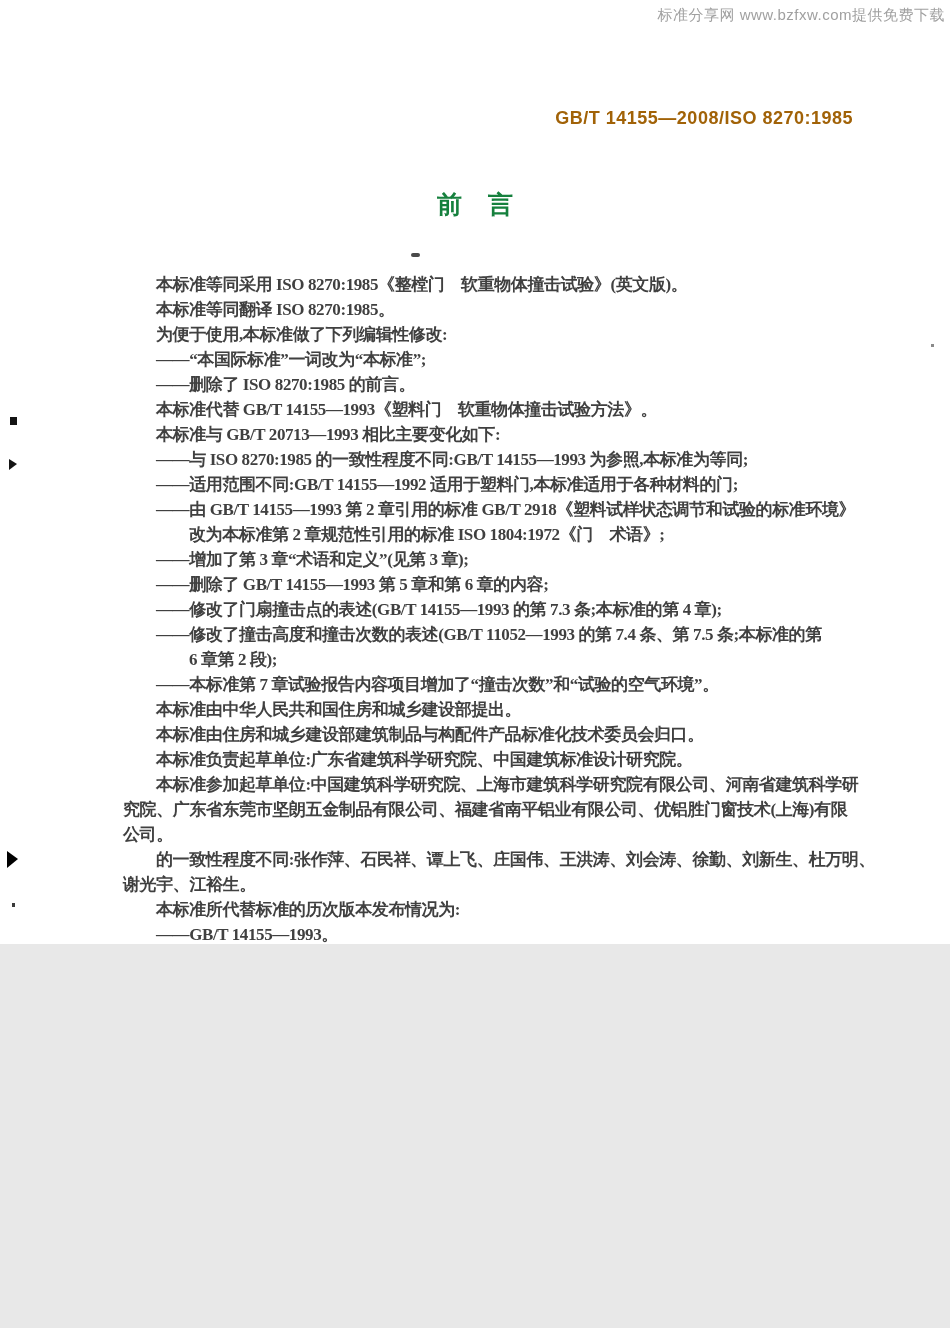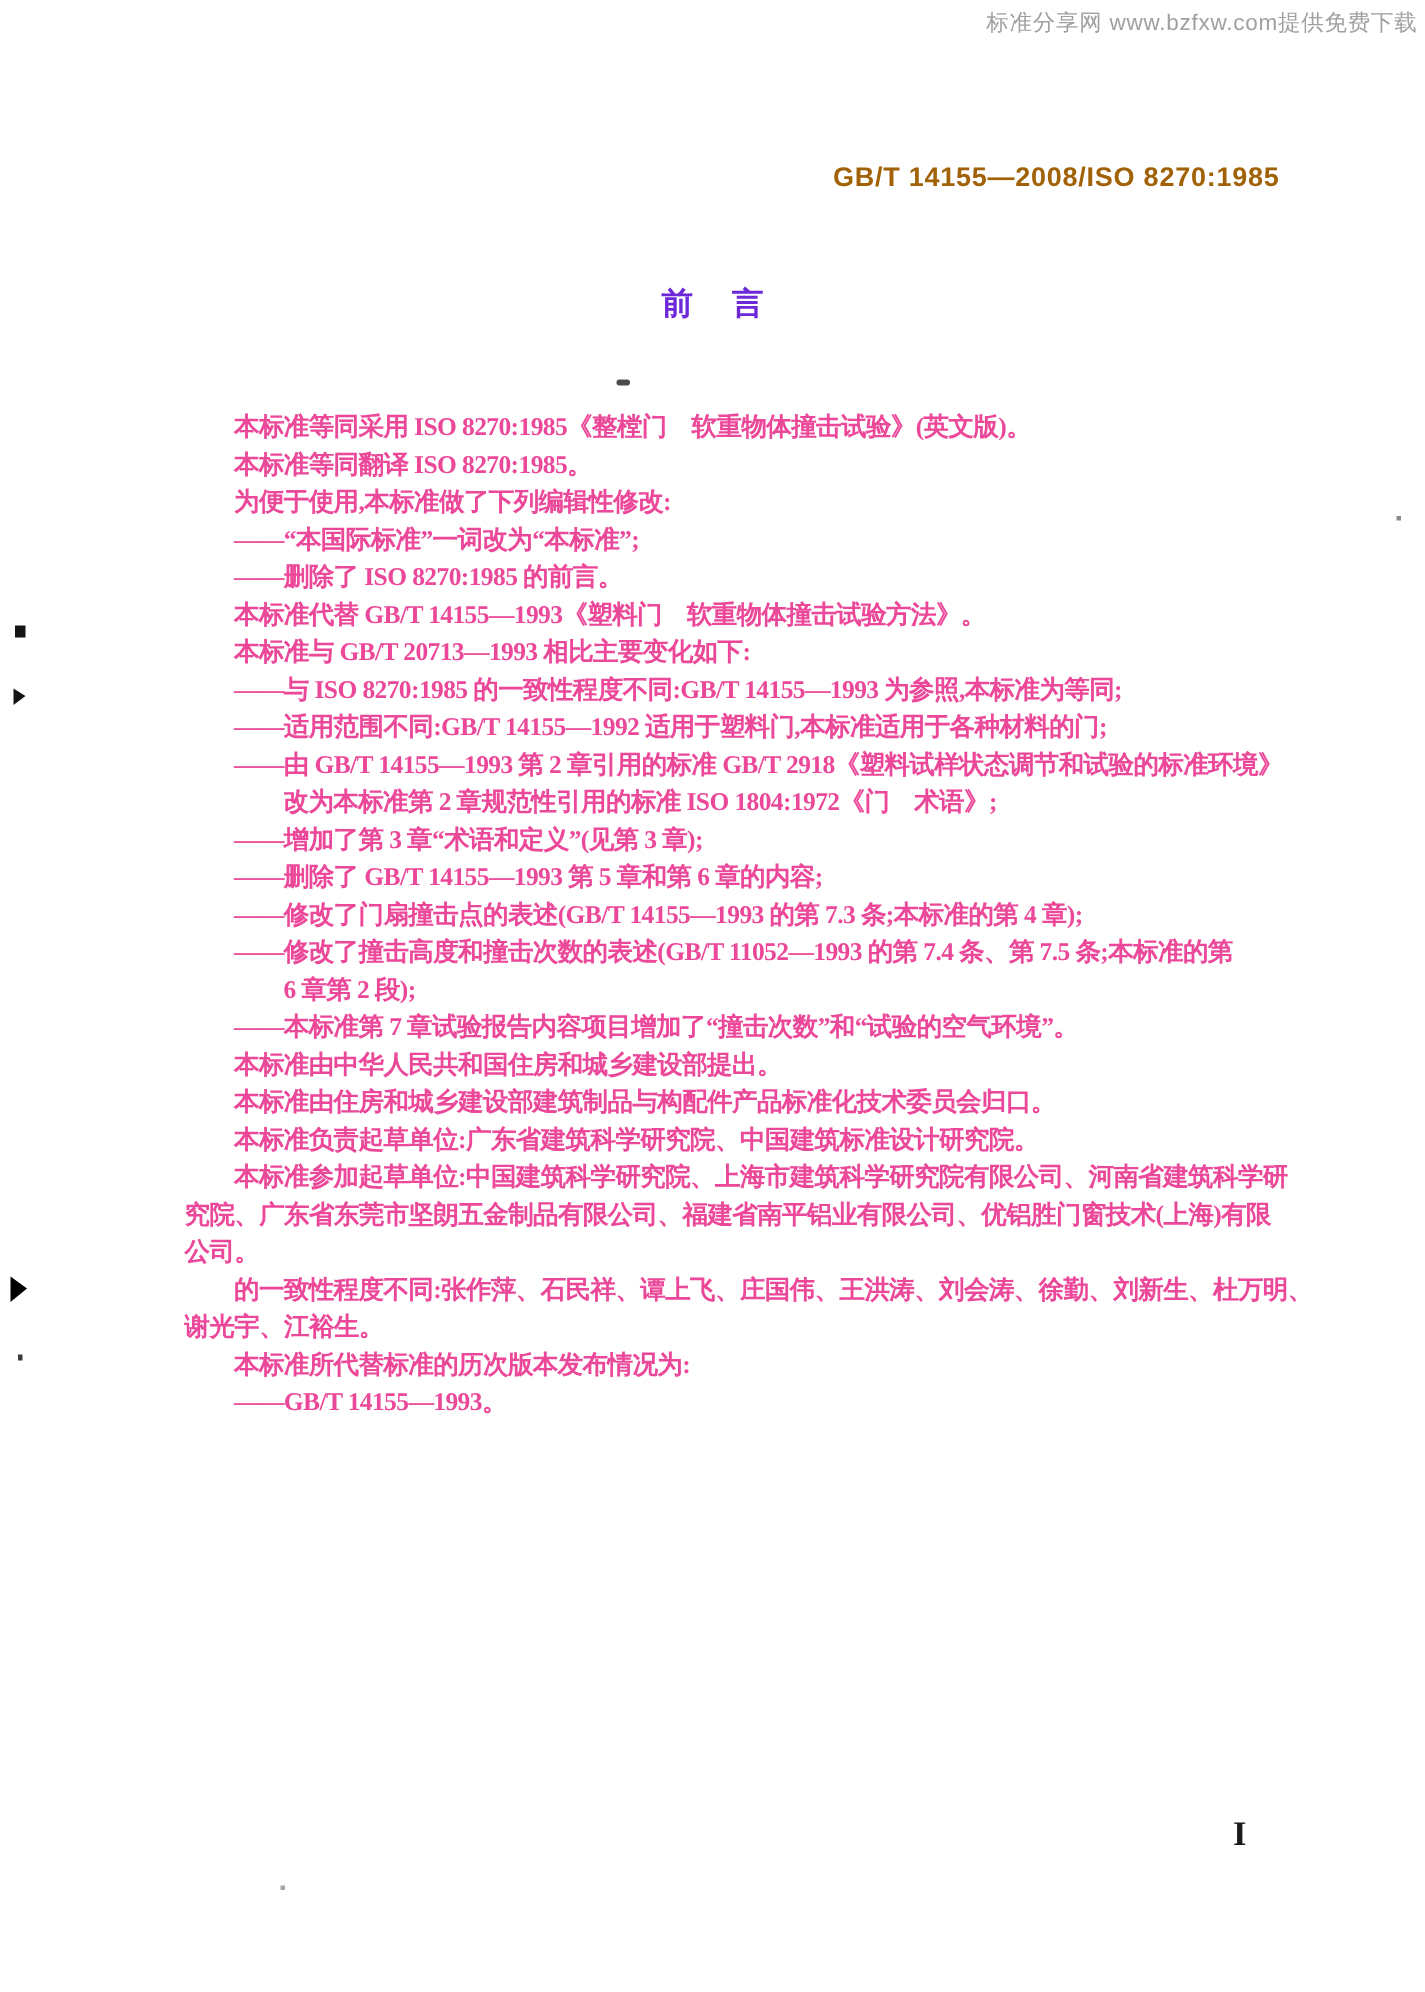--- a/index.html
+++ b/index.html
@@ -3,21 +3,21 @@
 <meta charset="utf-8">
 <style>
   html, body {
     margin: 0;
     padding: 0;
     background: #e8e8e8;
   }
   .page {
     position: relative;
     width: 950px;
-    height: 1328px;
+    height: 944px;
     margin: 0 auto;
     background: #ffffff;
     overflow: hidden;
     font-family: "Liberation Serif", "DejaVu Serif", serif;
     color: #161616;
   }
   .watermark {
     position: absolute;
     top: 6px;
     right: 5px;
@@ -38,40 +38,40 @@
     color: #a16207;
     white-space: nowrap;
   }
   .doc-title {
     position: absolute;
     top: 188px;
     left: 0;
     width: 100%;
     text-align: center;
     font-weight: 700;
-    font-size: 21px;
-    color: #6d28d9;
+    font-size: 25px;
+    color: #15803d;
   }
   .doc-title .spread {
     letter-spacing: 26px;
     margin-right: -26px;
   }
   .body-block {
     position: absolute;
     top: 272px;
     left: 123px;
     width: 745px;
   }
   .body-block .line {
     font-size: 17px;
     letter-spacing: -0.4px;
     line-height: 25px;
     font-weight: 600;
     white-space: nowrap;
-    color: #ec4899;
+    color: #404040;
   }
   .body-block .ind0 { padding-left: 0; }
   .body-block .ind1 { padding-left: 33px; }
   .body-block .ind2 { padding-left: 66px; }
   .page-number {
     position: absolute;
     top: 1210px;
     left: 822px;
     font-family: "Liberation Serif", "DejaVu Serif", serif;
     font-size: 23px;

